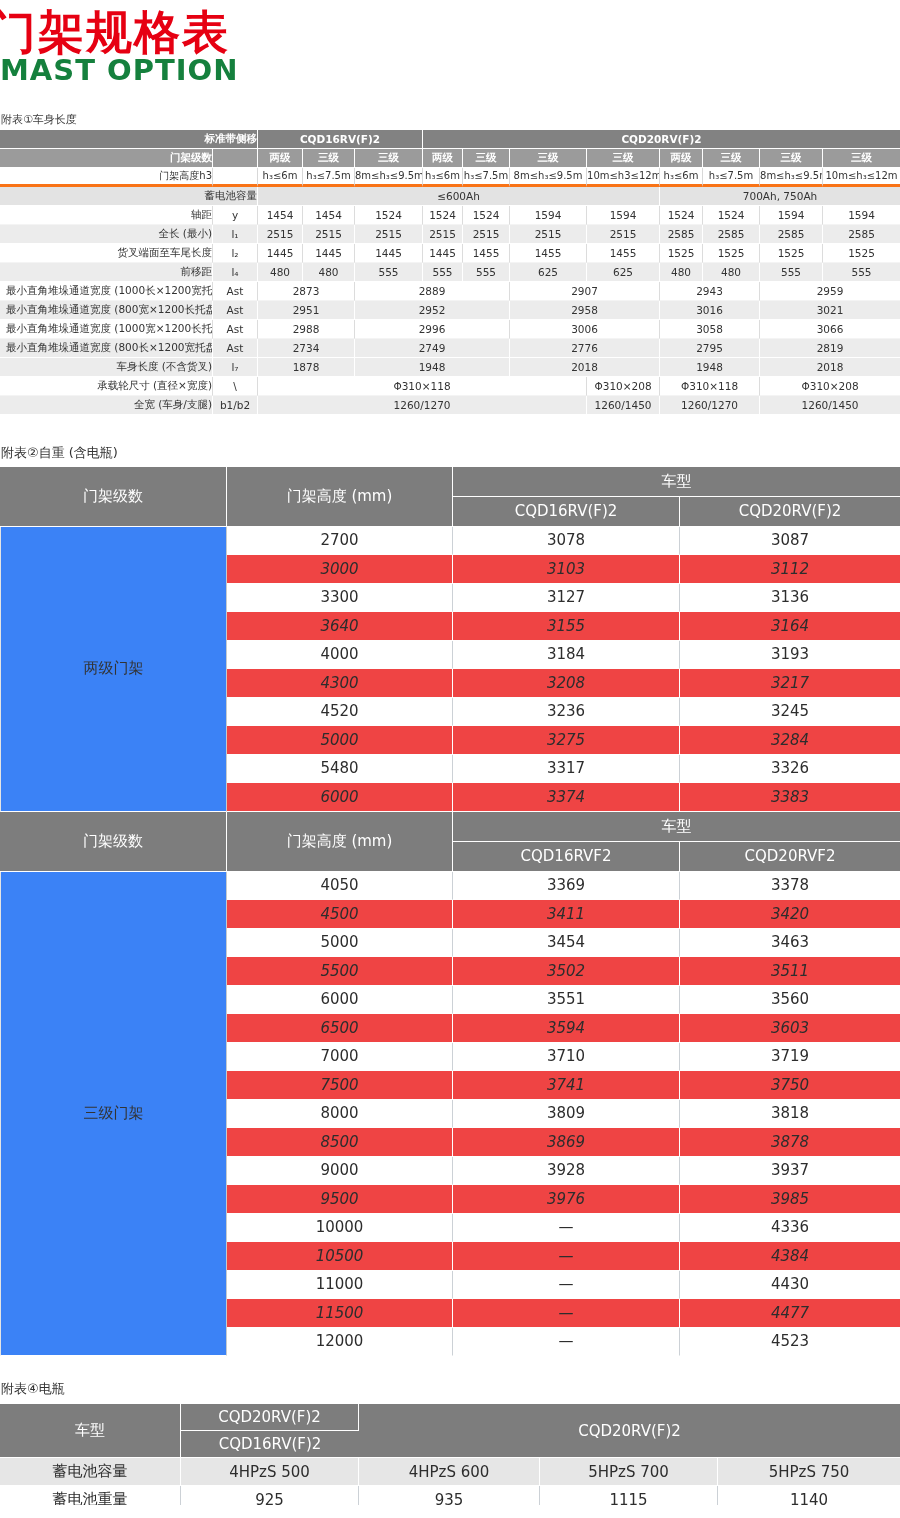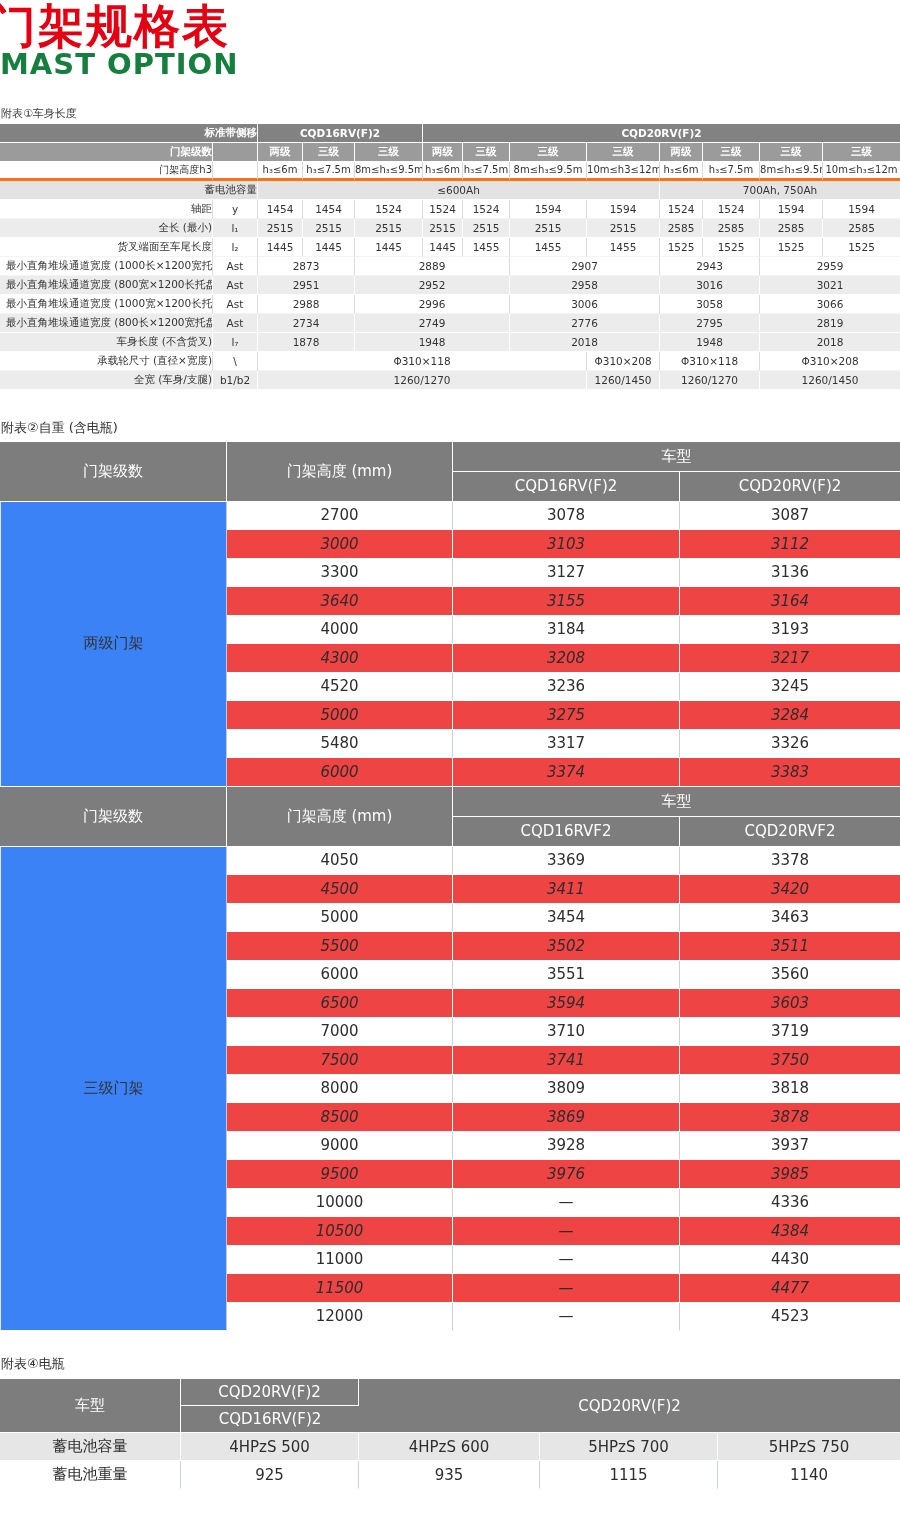--- a/index.html
+++ b/index.html
@@ -1,18 +1,18 @@
 <!DOCTYPE html>
 <html><head>
 <meta charset="utf-8">
 <style>
   * { margin:0; padding:0; box-sizing:border-box; }
   html,body { background:#fff; }
   body { width:900px; font-family:"DejaVu Sans","Liberation Sans",sans-serif; color:#333; }
-  .page { width:900px; height:1505px; overflow:hidden; padding-top:2px; background:#fff; }
+  .page { width:900px; height:1505px; overflow:hidden; padding-top:8px; background:#fff; }
 
   .h-cn { color:#e60012; font-size:46px; font-weight:bold; line-height:1.08; letter-spacing:2px; margin-left:-10px; white-space:nowrap; }
   .h-en { color:#15803d; font-size:29px; line-height:1; margin-top:-2px; letter-spacing:1px;font-weight:bold; }
 
   .cap1 { font-size:11px; color:#3d3d3d; margin:27px 0 3px 1px; }
   .cap2 { font-size:13px; color:#333;    margin:29px 0 5px 1px; }
   .cap4 { font-size:13px; color:#333;    margin:24px 0 6px 1px; }
 
   table { border-collapse:separate; border-spacing:0; table-layout:fixed; }
 
@@ -155,20 +155,35 @@
           <td colspan="1">1445</td>
           <td colspan="1">1445</td>
           <td colspan="1">1455</td>
           <td colspan="1">1455</td>
           <td colspan="1">1455</td>
           <td colspan="1">1525</td>
           <td colspan="1">1525</td>
           <td colspan="1">1525</td>
           <td colspan="1">1525</td>
         </tr>
+        <tr class="alt">
+          <td class="lbl">前移距</td>
+          <td class="sym">l₄</td>
+          <td colspan="1">480</td>
+          <td colspan="1">480</td>
+          <td colspan="1">555</td>
+          <td colspan="1">555</td>
+          <td colspan="1">555</td>
+          <td colspan="1">625</td>
+          <td colspan="1">625</td>
+          <td colspan="1">480</td>
+          <td colspan="1">480</td>
+          <td colspan="1">555</td>
+          <td colspan="1">555</td>
+        </tr>
         <tr>
           <td class="lbl">最小直角堆垛通道宽度 (1000长×1200宽托盘)</td>
           <td class="sym">Ast</td>
           <td colspan="2">2873</td>
           <td colspan="3">2889</td>
           <td colspan="2">2907</td>
           <td colspan="2">2943</td>
           <td colspan="2">2959</td>
         </tr>
         <tr class="alt">

